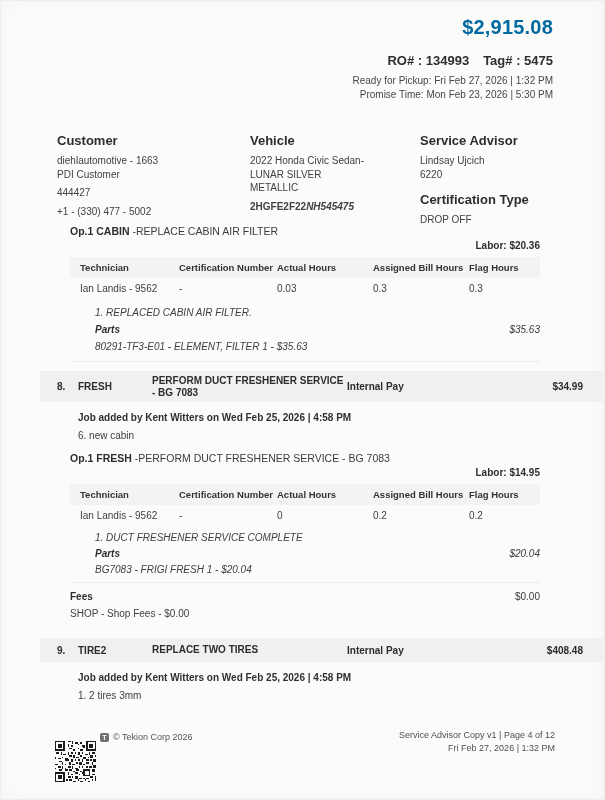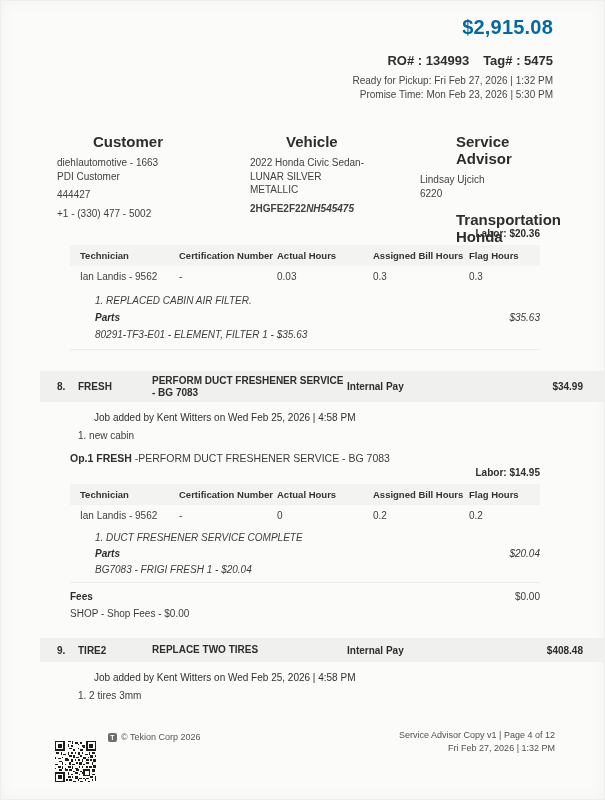--- a/index.html
+++ b/index.html
@@ -11,21 +11,21 @@
   }
   
   .hdr{position:absolute;top:13px;right:52px;text-align:right;}
   .inv-label{font-size:13.5px;color:#333;}
   .inv-total{font-size:20px;font-weight:700;color:#0369a1;margin-top:3px;letter-spacing:.2px;}
   .ro-line{margin-top:14px;font-size:13px;font-weight:700;color:#2e2e2e;}
   .ro-line span{margin-left:14px;}
   .hdr-dates{margin-top:6px;font-size:10px;font-weight:500;color:#474747;line-height:13.5px;}
   
   .parties{position:absolute;top:133px;left:57px;width:500px;display:grid;grid-template-columns:193px 170px 1fr;}
-  .blk-title{font-size:15px;font-weight:700;color:#2d2d2d;margin-bottom:6px;margin-left:36px;}
+  .blk-title{font-size:13px;font-weight:700;color:#2d2d2d;margin-bottom:6px;}
   .blk-line{font-size:10px;font-weight:500;color:#414141;line-height:13.5px;}
   .blk-gap{margin-top:5px;}
   .vehicle-desc{width:120px;}
   .vin{margin-top:5px;font-weight:700;}
   .vin i{font-style:italic;}
   .transport{margin-top:11px;}
   
   .op-sec{position:absolute;left:70px;width:470px;}
   .op-line{font-size:10.5px;color:#3c3c3c;}
   .op-line b{font-weight:700;color:#2d2d2d;}
@@ -48,25 +48,25 @@
   .divider{margin-top:9px;border-bottom:1px solid #ececea;}
   .fees-wrap{margin-top:8px;}
   
   .band{position:absolute;left:40px;width:526px;background:#f0f0ef;
     display:grid;grid-template-columns:21px 74px 195px 115px 1fr;
     padding:0 25px 0 17px;box-sizing:content-box;align-items:center;
     font-size:10px;font-weight:700;color:#2d2d2d;}
   .band .desc{line-height:12px;}
   .band .amt{text-align:right;}
   .job-notes{position:absolute;left:78px;font-size:10px;color:#3e3e3e;}
-  .job-added{font-weight:400;color:#2f2f2f;margin-left:16px;}
+  .job-added{font-weight:700;color:#2f2f2f;}
   .job-note{margin-top:7px;}
   
   .qr{position:absolute;left:54px;top:741px;}
-  .copyright{position:absolute;left:108px;top:732px;display:flex;align-items:center;font-size:9px;color:#555;justify-content:space-between;}
+  .copyright{position:absolute;left:100px;top:732px;display:flex;align-items:center;font-size:9px;color:#555;justify-content:space-between;}
   .tek-logo{display:inline-flex;align-items:center;justify-content:center;width:9px;height:9px;
     background:#6e6e6e;border-radius:2px;color:#fff;font-size:7px;font-weight:700;margin-right:4px;}
   .foot-right{position:absolute;right:50px;top:729px;text-align:right;font-size:9px;color:#4f4f4f;line-height:12.5px;}
 </style>
 </head>
 <body>
 
 <div class="page">
 
   <div class="hdr">
@@ -89,27 +89,28 @@
     <div>
       <div class="blk-title">Vehicle</div>
       <div class="blk-line vehicle-desc">2022 Honda Civic Sedan-LUNAR SILVER METALLIC</div>
       <div class="blk-line vin"><span>2HGFE2F22</span><i>NH545475</i></div>
     </div>
     <div>
       <div class="blk-title">Service Advisor</div>
       <div class="blk-line">Lindsay Ujcich</div>
       <div class="blk-line">6220</div>
       <div class="transport">
-        <div class="blk-title">Transportation Honda</div>
+        <div class="blk-title">Certification Type</div>
         <div class="blk-line">DROP OFF</div>
       </div>
     </div>
   </div>
 
   <div class="op-sec" style="top:225px">
+    <div class="op-line"><b>Op.1 CABIN</b><span> -REPLACE CABIN AIR FILTER</span></div>
     <div class="labor">Labor: $20.36</div>
     <table class="hours">
       <colgroup>
           <col>
           <col>
           <col>
           <col>
           <col>
         </colgroup>
       <tbody>
@@ -140,21 +141,21 @@
 
   <div class="band" style="top:371px;height:31px">
     <span>8.</span>
     <span>FRESH</span>
     <span class="desc">PERFORM DUCT FRESHENER SERVICE - BG 7083</span>
     <span>Internal Pay</span>
     <span class="amt">$34.99</span>
   </div>
   <div class="job-notes" style="top:412px">
     <div class="job-added">Job added by Kent Witters on Wed Feb 25, 2026 | 4:58 PM</div>
-    <div class="job-note">1. new cabin</div>
+    <div class="job-note">6. new cabin</div>
   </div>
 
   <div class="op-sec" style="top:452px">
     <div class="op-line"><b>Op.1 FRESH</b><span> -PERFORM DUCT FRESHENER SERVICE - BG 7083</span></div>
     <div class="labor">Labor: $14.95</div>
     <table class="hours">
       <colgroup>
           <col>
           <col>
           <col>

